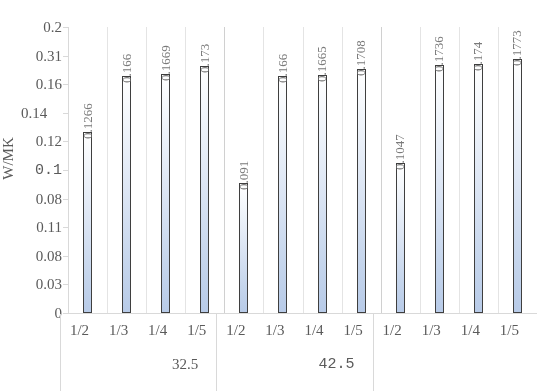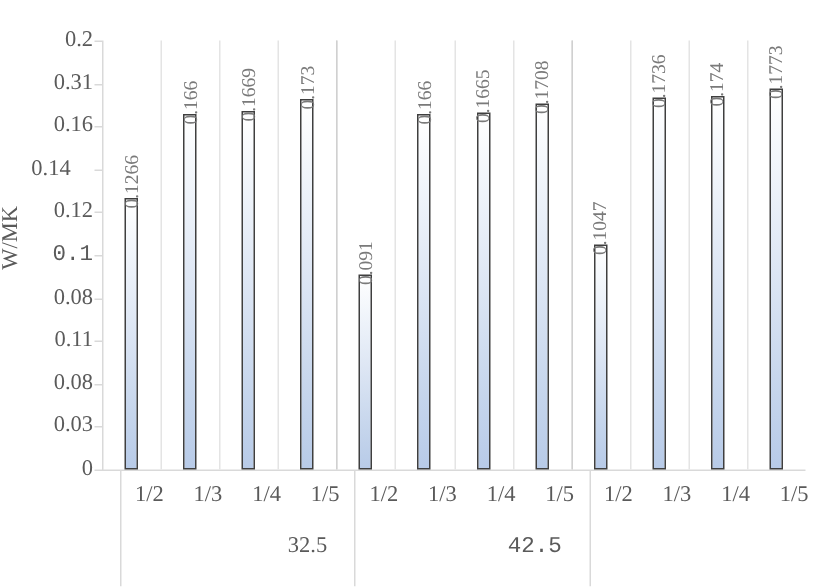--- a/index.html
+++ b/index.html
@@ -106,21 +106,21 @@
     color: #7a7a7a;
     white-space: nowrap;
     transform: rotate(-90deg);
     transform-origin: left bottom;
     line-height: 1;
   }
 
   
   #cat-axis {
     position: absolute;
-    left: 80px;
+    left: 60px;
     top: 314px;
     width: 469px;
     height: 77px;
   }
   .cat-sep {
     position: absolute;
     top: 0;
     width: 1px;
     height: 77px;
     background: #d9d9d9;

